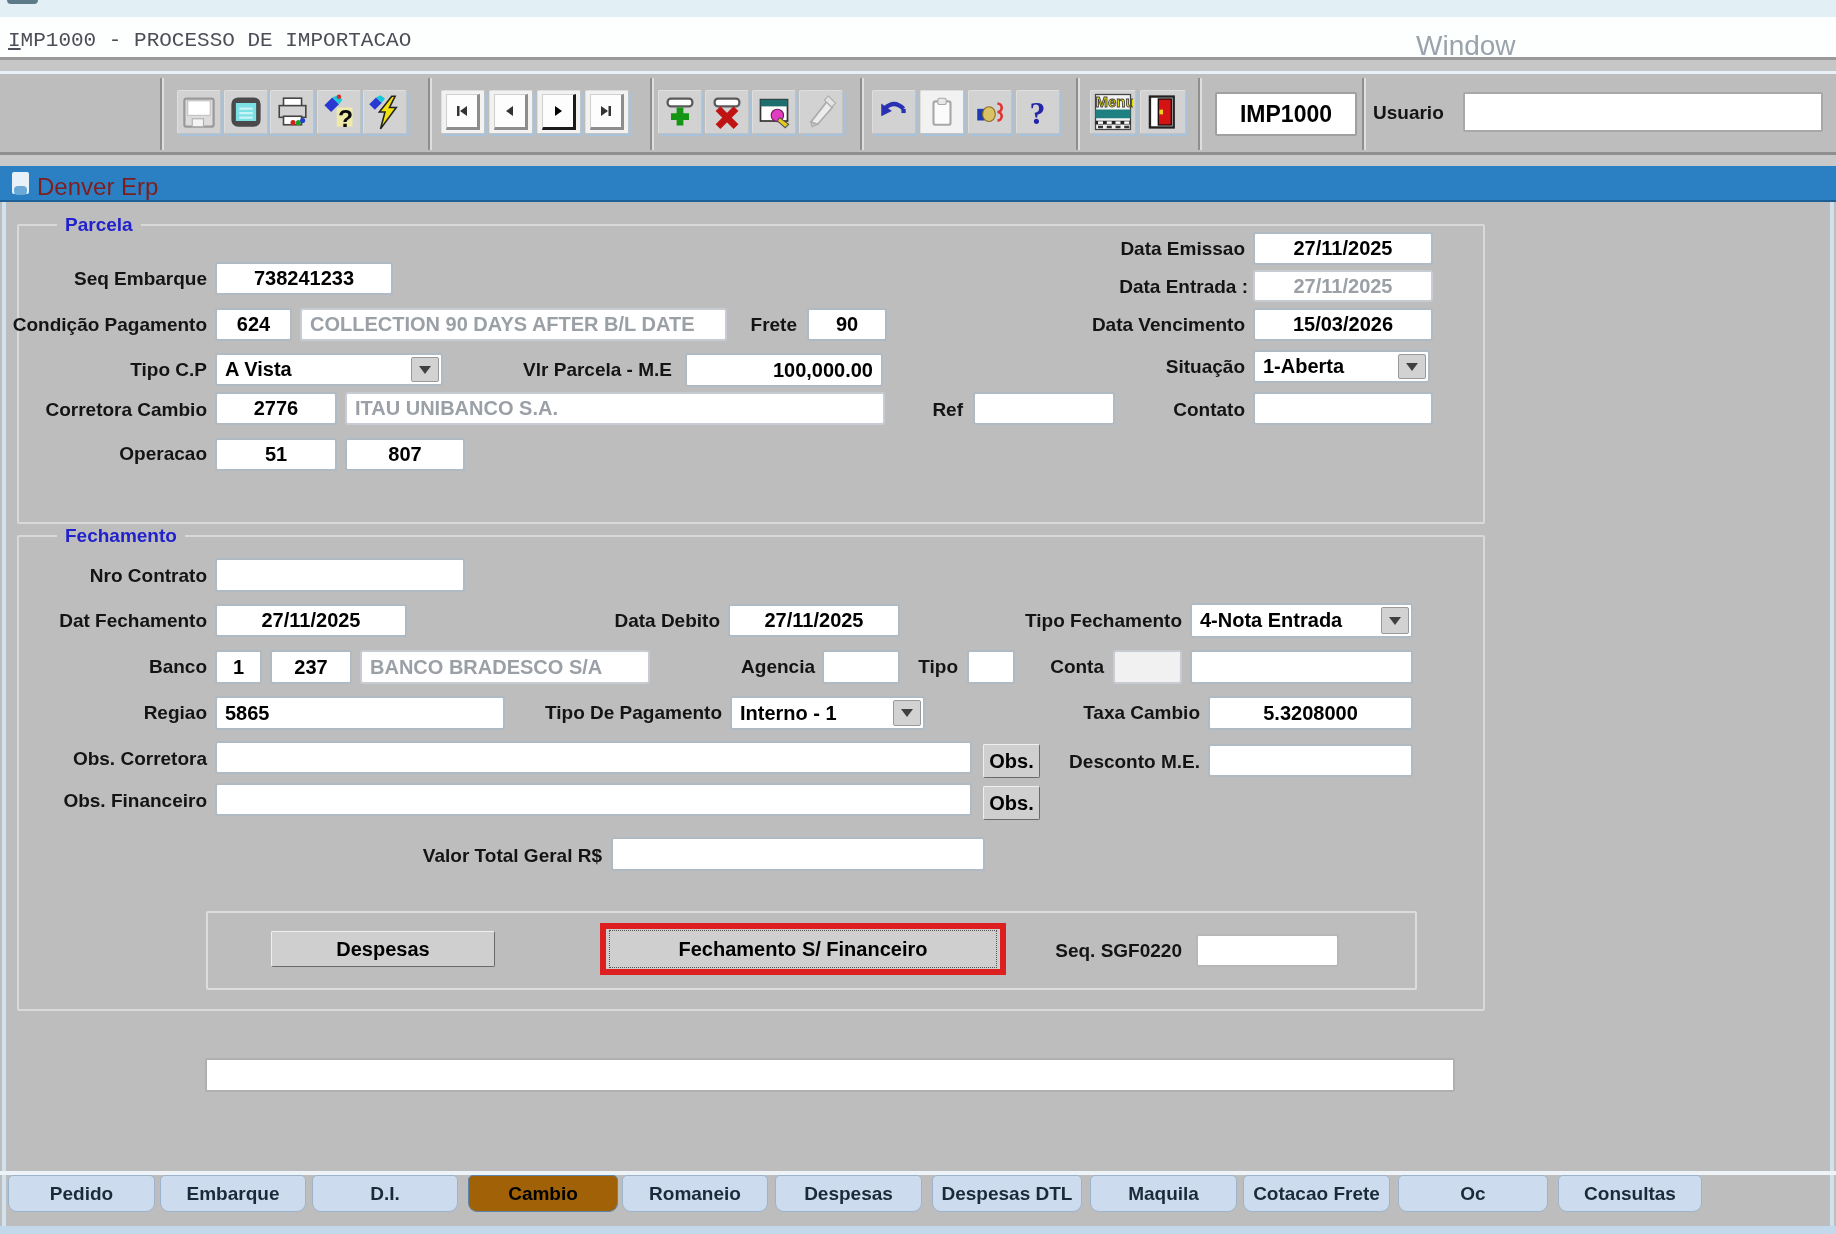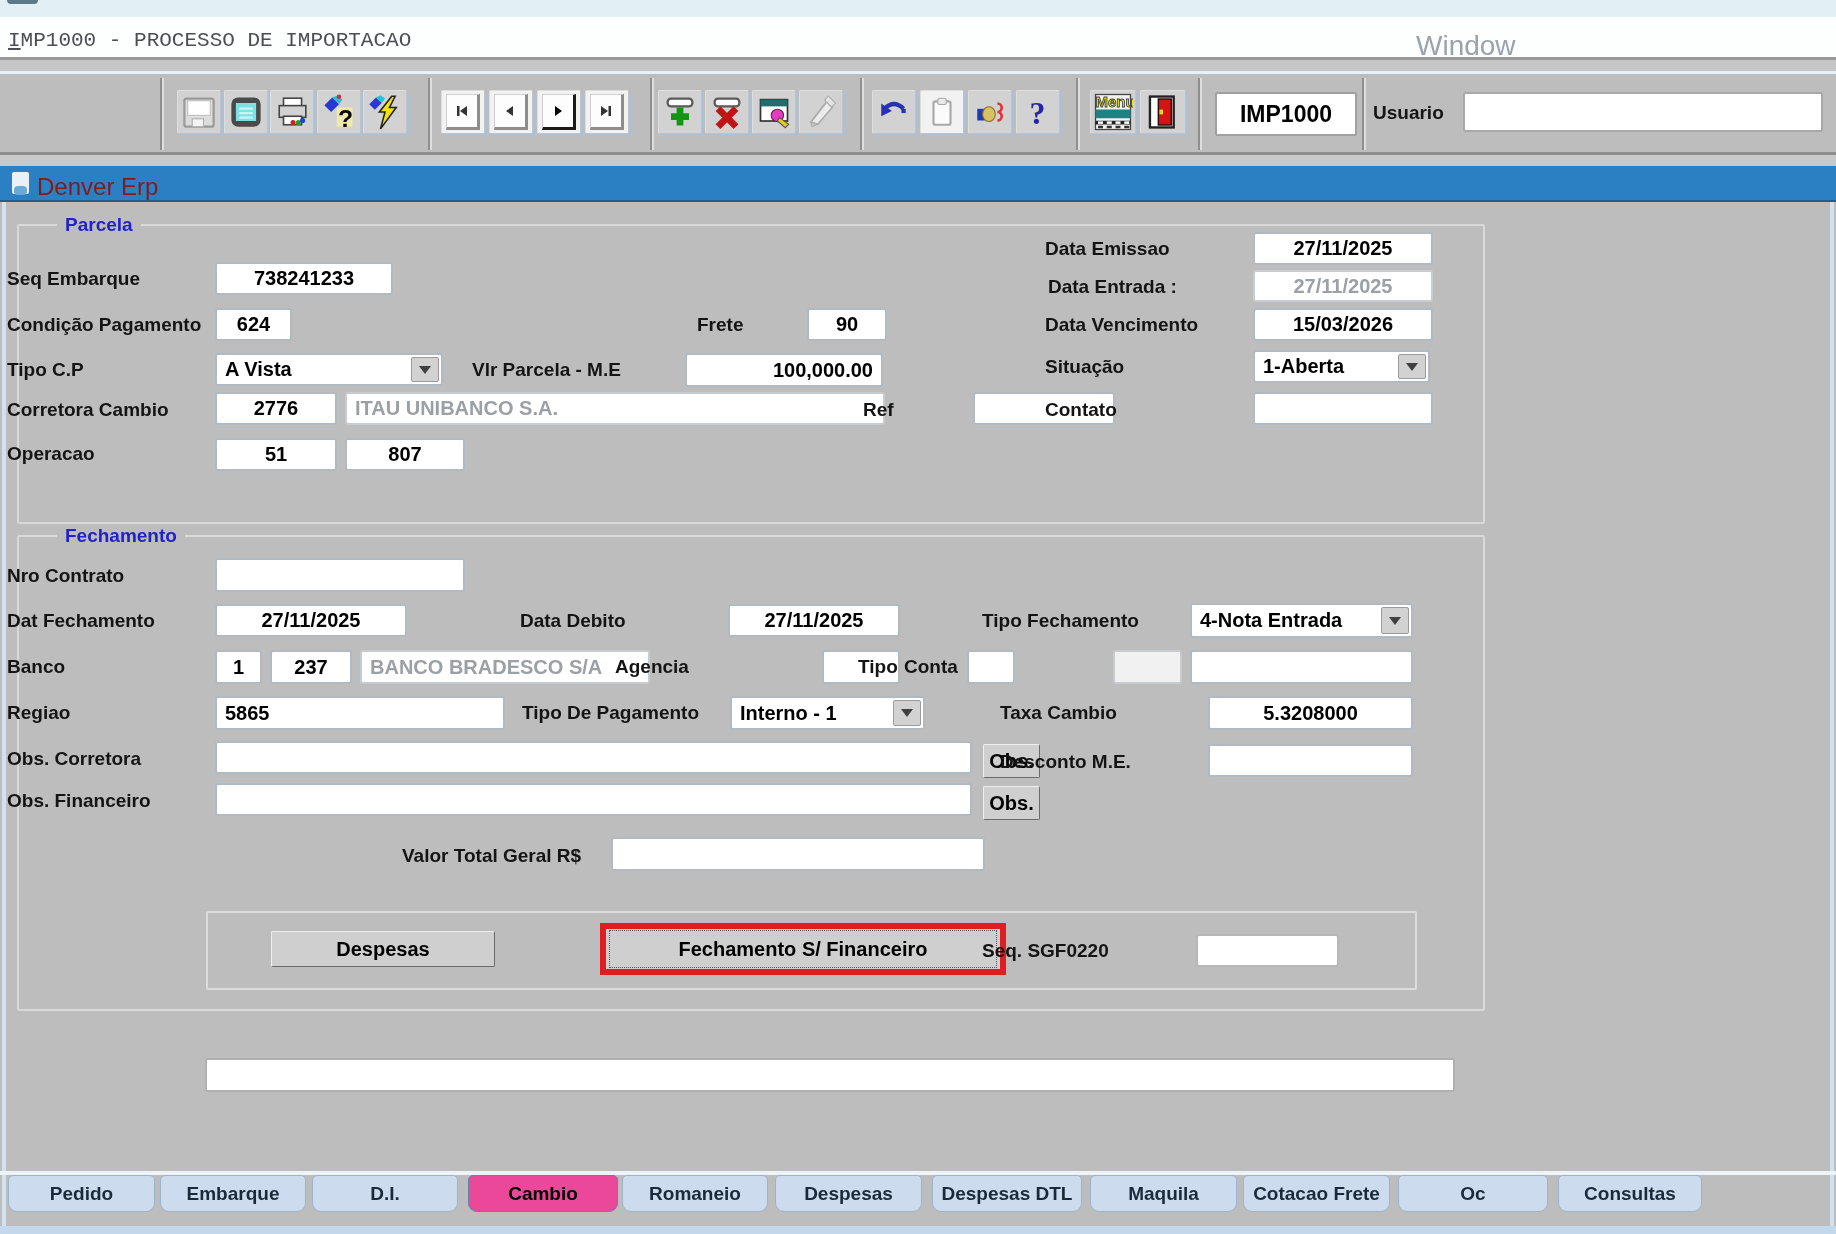--- a/index.html
+++ b/index.html
@@ -1,17 +1,17 @@
 <!DOCTYPE html>
 <html><head><meta charset="utf-8">
 <style>
 html,body{margin:0;padding:0;}
 #root{position:relative;width:1836px;height:1234px;background:#bdbdbd;overflow:hidden;font-family:"Liberation Sans",sans-serif;}
 .abs{position:absolute;}
-.lbl{position:absolute;font-weight:bold;font-size:19px;color:#141414;white-space:nowrap;line-height:1;}
+.lbl{position:absolute;font-weight:bold;font-size:19px;color:#141414;text-align:right;white-space:nowrap;line-height:1;}
 .inp{position:absolute;background:#fff;border:2px solid #b0bac3;border-radius:3px;font-weight:bold;font-size:20px;color:#000;display:flex;align-items:center;box-sizing:border-box;white-space:nowrap;}
 .c{justify-content:center;}
 .r{justify-content:flex-end;padding-right:8px;}
 .l{padding-left:8px;}
 .dis{color:#9aa0a6;border-color:#c6ccd2;font-weight:bold;}
 .grp{position:absolute;border:2px solid #d9d9d9;border-radius:2px;}
 .leg{position:absolute;font-weight:bold;font-size:19px;color:#2222cc;background:#bdbdbd;padding:0 8px;line-height:1;}
 .combo .arr{position:absolute;right:2px;top:2px;bottom:2px;width:26px;background:#d2d2d2;border:1px solid #9a9a9a;border-radius:2px;display:flex;align-items:center;justify-content:center;}
 .arr:after{content:"";width:0;height:0;border-left:6px solid transparent;border-right:6px solid transparent;border-top:8px solid #404040;}
 .tb{position:absolute;top:90px;height:44px;width:44px;background:#d2d2d2;border:1px solid #c2c2c2;border-top-color:#dedede;border-left-color:#dedede;border-radius:2px;display:flex;align-items:center;justify-content:center;box-shadow:2px 2px 0 #a9c2dc;box-sizing:border-box;}
@@ -208,20 +208,21 @@
 <div class="leg" style="left:57px;top:526px;">Fechamento</div>
 
 <div class="lbl" style="left:7px;top:269px;width:200px;">Seq Embarque</div>
 <div class="inp c" style="left:215px;top:262px;width:178px;height:33px;">738241233</div>
 <div class="lbl" style="left:1045px;top:239px;width:200px;">Data Emissao</div>
 <div class="inp c" style="left:1253px;top:232px;width:180px;height:33px;">27/11/2025</div>
 <div class="lbl" style="left:1048px;top:277px;width:200px;">Data Entrada :</div>
 <div class="inp c dis" style="left:1253px;top:270px;width:180px;height:32px;">27/11/2025</div>
 <div class="lbl" style="left:7px;top:315px;width:200px;">Condição Pagamento</div>
 <div class="inp c" style="left:215px;top:308px;width:77px;height:33px;">624</div>
+<div class="inp l dis" style="left:300px;top:308px;width:427px;height:33px;">COLLECTION 90 DAYS AFTER B/L DATE</div>
 <div class="lbl" style="left:697px;top:315px;width:100px;">Frete</div>
 <div class="inp c" style="left:807px;top:308px;width:80px;height:33px;">90</div>
 <div class="lbl" style="left:1045px;top:315px;width:200px;">Data Vencimento</div>
 <div class="inp c" style="left:1253px;top:308px;width:180px;height:33px;">15/03/2026</div>
 <div class="lbl" style="left:7px;top:360px;width:200px;">Tipo C.P</div>
 <div class="inp l combo" style="left:215px;top:353px;width:228px;height:33px;">A Vista<span class="arr"></span></div>
 <div class="lbl" style="left:472px;top:360px;width:200px;">Vlr Parcela - M.E</div>
 <div class="inp r" style="left:685px;top:353px;width:198px;height:34px;">100,000.00</div>
 <div class="lbl" style="left:1045px;top:357px;width:200px;">Situação</div>
 <div class="inp l combo" style="left:1253px;top:350px;width:177px;height:33px;">1-Aberta<span class="arr"></span></div>
@@ -278,21 +279,21 @@
 <div class="abs" style="left:609px;top:930px;width:388px;height:38px;border:1px dotted #555;display:flex;align-items:center;justify-content:center;font-weight:bold;font-size:20px;color:#000;box-sizing:border-box;">Fechamento S/ Financeiro</div>
 <div class="lbl" style="left:982px;top:941px;width:200px;">Seq. SGF0220</div>
 <div class="inp" style="left:1196px;top:934px;width:143px;height:33px;border-color:#b7b7b7;"></div>
 
 <div class="abs" style="left:205px;top:1058px;width:1250px;height:34px;background:#fff;border:2px solid #b0b0b0;border-radius:2px;box-sizing:border-box;"></div>
 
 <div class="abs" style="left:0;top:1171px;width:1836px;height:4px;background:#eef3f8;"></div>
 <div class="tab" style="left:8px;width:147px;">Pedido</div>
 <div class="tab" style="left:160px;width:146px;">Embarque</div>
 <div class="tab" style="left:312px;width:146px;">D.I.</div>
-<div class="tab" style="left:468px;width:150px;background:#ec4899;border-color:#5a86ad;color:#000;">Cambio</div>
+<div class="tab" style="left:468px;width:150px;background:#a16207;border-color:#5a86ad;color:#000;">Cambio</div>
 <div class="tab" style="left:622px;width:146px;">Romaneio</div>
 <div class="tab" style="left:775px;width:147px;">Despesas</div>
 <div class="tab" style="left:932px;width:150px;">Despesas DTL</div>
 <div class="tab" style="left:1090px;width:147px;">Maquila</div>
 <div class="tab" style="left:1243px;width:147px;">Cotacao Frete</div>
 <div class="tab" style="left:1398px;width:150px;">Oc</div>
 <div class="tab" style="left:1558px;width:144px;">Consultas</div>
 <div class="abs" style="left:0;top:1226px;width:1836px;height:8px;background:#c3d8ea;"></div>
 </div>
 </body></html>

